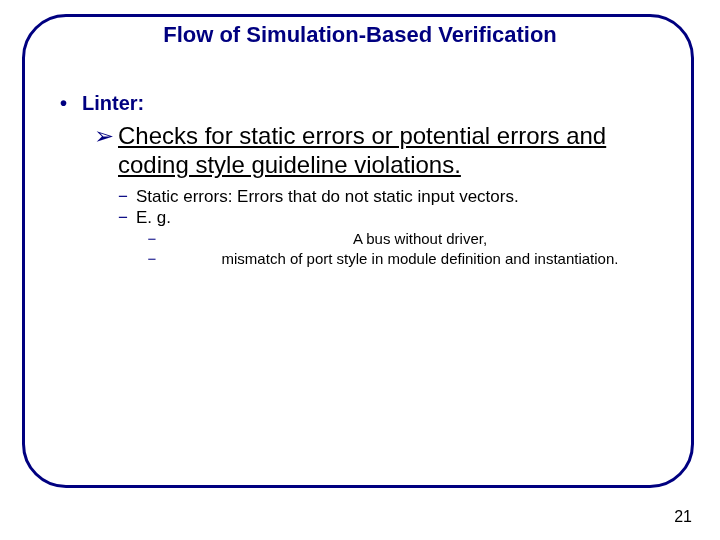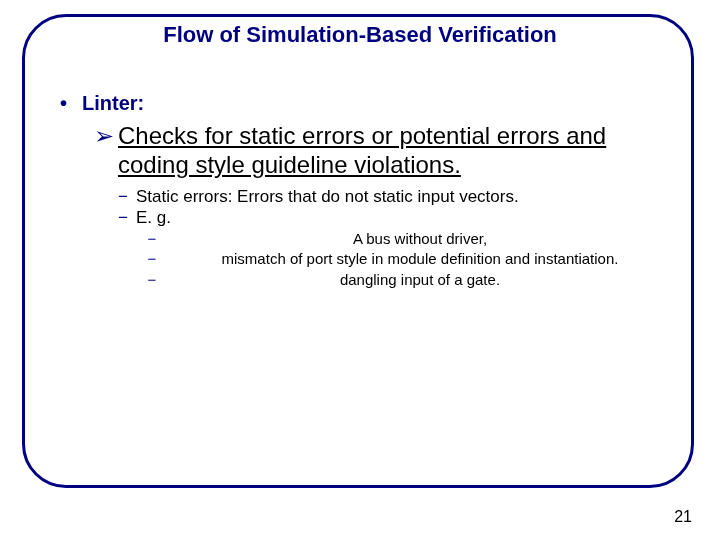--- a/index.html
+++ b/index.html
@@ -135,19 +135,16 @@
   <div class="lvl3">
     <span class="dash">−</span><span class="txt">E. g.</span>
   </div>
 
   <div class="lvl4">
     <span class="dash">−</span><span class="txt">A bus without driver,</span>
   </div>
   <div class="lvl4">
     <span class="dash">−</span><span class="txt">mismatch of port style in module definition and instantiation.</span>
   </div>
-  <div class="lvl4">
-    <span class="dash">−</span><span class="txt">dangling input of a gate.</span>
-  </div>
 
 </div>
 
 <div class="page-number">21</div>
 
 </body></html>

